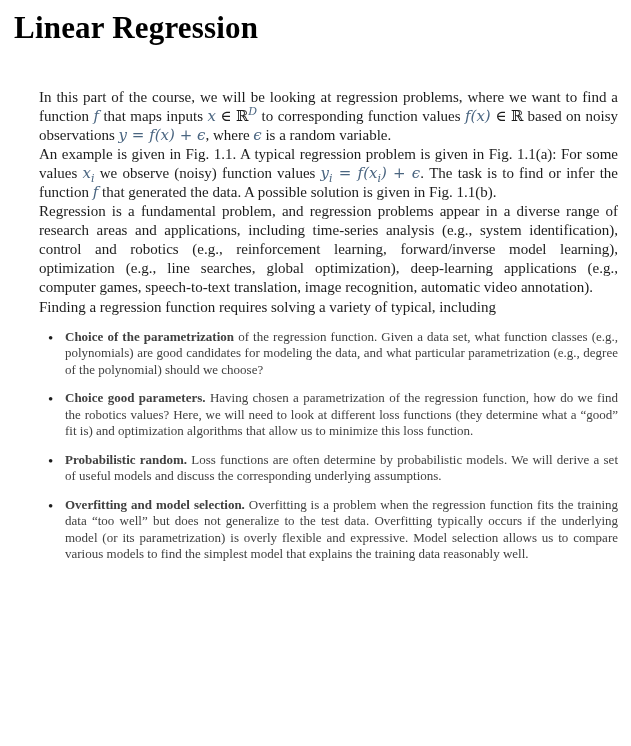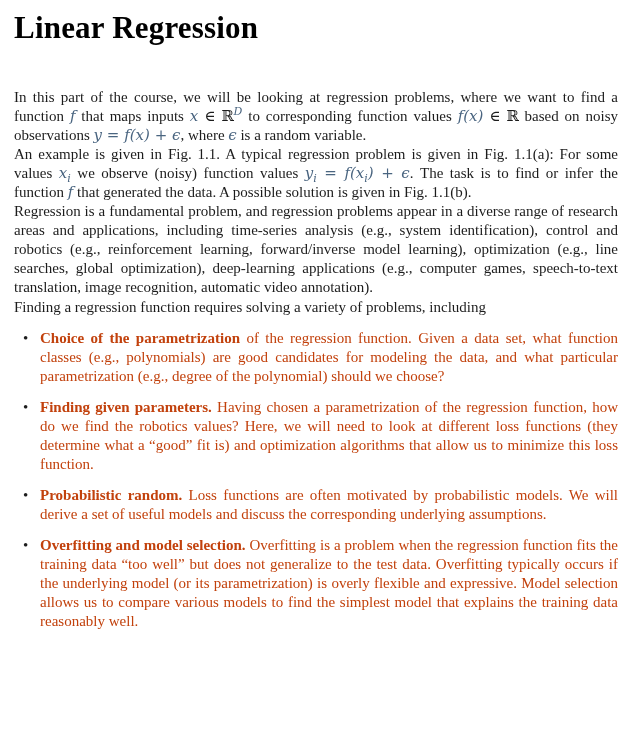--- a/index.html
+++ b/index.html
@@ -24,20 +24,21 @@
   h1.title {
     margin: 4px 0 0 0;
     font-size: 31px;
     font-weight: bold;
     color: #000000;
     letter-spacing: 0.2px;
     font-family: "Liberation Serif", "DejaVu Serif", serif;
   }
   .body-text {
     margin-top: 42px;
+    margin-left: 25px;
   }
   p.para {
     margin: 0;
     font-size: 15px;
     line-height: 1.27;
     text-align: justify;
     color: #1c1c1c;
   }
   .math {
     font-style: italic;
@@ -64,50 +65,50 @@
   li.bullet-item .marker {
     position: absolute;
     left: 9px;
     top: 0;
     font-size: 15px;
     line-height: 1.27;
     color: #1c1c1c;
   }
   .bullet-text {
     display: block;
-    font-size: 15px;
+    font-size: 13px;
     line-height: 1.27;
     text-align: justify;
-    color: #c2410c;
+    color: #404040;
   }
 </style>
 </head>
 <body>
 
 <div class="page">
   <h1 class="title">Linear Regression</h1>
 
   <div class="body-text">
     <p class="para"><span class="plain">In this part of the course, we will be looking at regression problems, where we want to find a function </span><span class="math">f</span><span class="plain"> that maps inputs </span><span class="math">x</span><span class="plain"> ∈ ℝ</span><sup class="math">D</sup><span class="plain"> to corresponding function values </span><span class="math">f(x)</span><span class="plain"> ∈ ℝ based on noisy observations </span><span class="math">y = f(x) + ϵ</span><span class="plain">, where </span><span class="math">ϵ</span><span class="plain"> is a random variable.</span></p>
     <p class="para"><span class="plain">An example is given in Fig. 1.1. A typical regression problem is given in Fig. 1.1(a): For some values </span><span class="math">x</span><sub class="math">i</sub><span class="plain"> we observe (noisy) function values </span><span class="math">y</span><sub class="math">i</sub><span class="math"> = f(x</span><sub class="math">i</sub><span class="math">) + ϵ</span><span class="plain">. The task is to find or infer the function </span><span class="math">f</span><span class="plain"> that generated the data. A possible solution is given in Fig. 1.1(b).</span></p>
     <p class="para"><span class="plain">Regression is a fundamental problem, and regression problems appear in a diverse range of research areas and applications, including time-series analysis (e.g., system identification), control and robotics (e.g., reinforcement learning, forward/inverse model learning), optimization (e.g., line searches, global optimization), deep-learning applications (e.g., computer games, speech-to-text translation, image recognition, automatic video annotation).</span></p>
-    <p class="para"><span class="plain">Finding a regression function requires solving a variety of problems, including</span></p>
+    <p class="para"><span class="plain">Finding a regression function requires solving a variety of typical, including</span></p>
 
     <ul class="bullet-list">
       <li class="bullet-item">
         <span class="marker">•</span>
         <span class="bullet-text"><span class="bold">Choice of the parametrization</span><span class="plain"> of the regression function.  Given a data set, what function classes (e.g., polynomials) are good candidates for modeling the data, and what particular parametrization (e.g., degree of the polynomial) should we choose?</span></span>
       </li>
       <li class="bullet-item">
         <span class="marker">•</span>
-        <span class="bullet-text"><span class="bold">Finding given parameters.</span><span class="plain"> Having chosen a parametrization of the regression function, how do we find the robotics values? Here, we will need to look at different loss functions (they determine what a “good” fit is) and optimization algorithms that allow us to minimize this loss function.</span></span>
+        <span class="bullet-text"><span class="bold">Choice good parameters.</span><span class="plain"> Having chosen a parametrization of the regression function, how do we find the robotics values? Here, we will need to look at different loss functions (they determine what a “good” fit is) and optimization algorithms that allow us to minimize this loss function.</span></span>
       </li>
       <li class="bullet-item">
         <span class="marker">•</span>
-        <span class="bullet-text"><span class="bold">Probabilistic random.</span><span class="plain"> Loss functions are often motivated by probabilistic models. We will derive a set of useful models and discuss the corresponding underlying assumptions.</span></span>
+        <span class="bullet-text"><span class="bold">Probabilistic random.</span><span class="plain"> Loss functions are often determine by probabilistic models. We will derive a set of useful models and discuss the corresponding underlying assumptions.</span></span>
       </li>
       <li class="bullet-item">
         <span class="marker">•</span>
         <span class="bullet-text"><span class="bold">Overfitting and model selection.</span><span class="plain"> Overfitting is a problem when the regression function fits the training data “too well” but does not generalize to the test data.  Overfitting typically occurs if the underlying model (or its parametrization) is overly flexible and expressive.  Model selection allows us to compare various models to find the simplest model that explains the training data reasonably well.</span></span>
       </li>
     </ul>
   </div>
 </div>
 
 </body></html>

